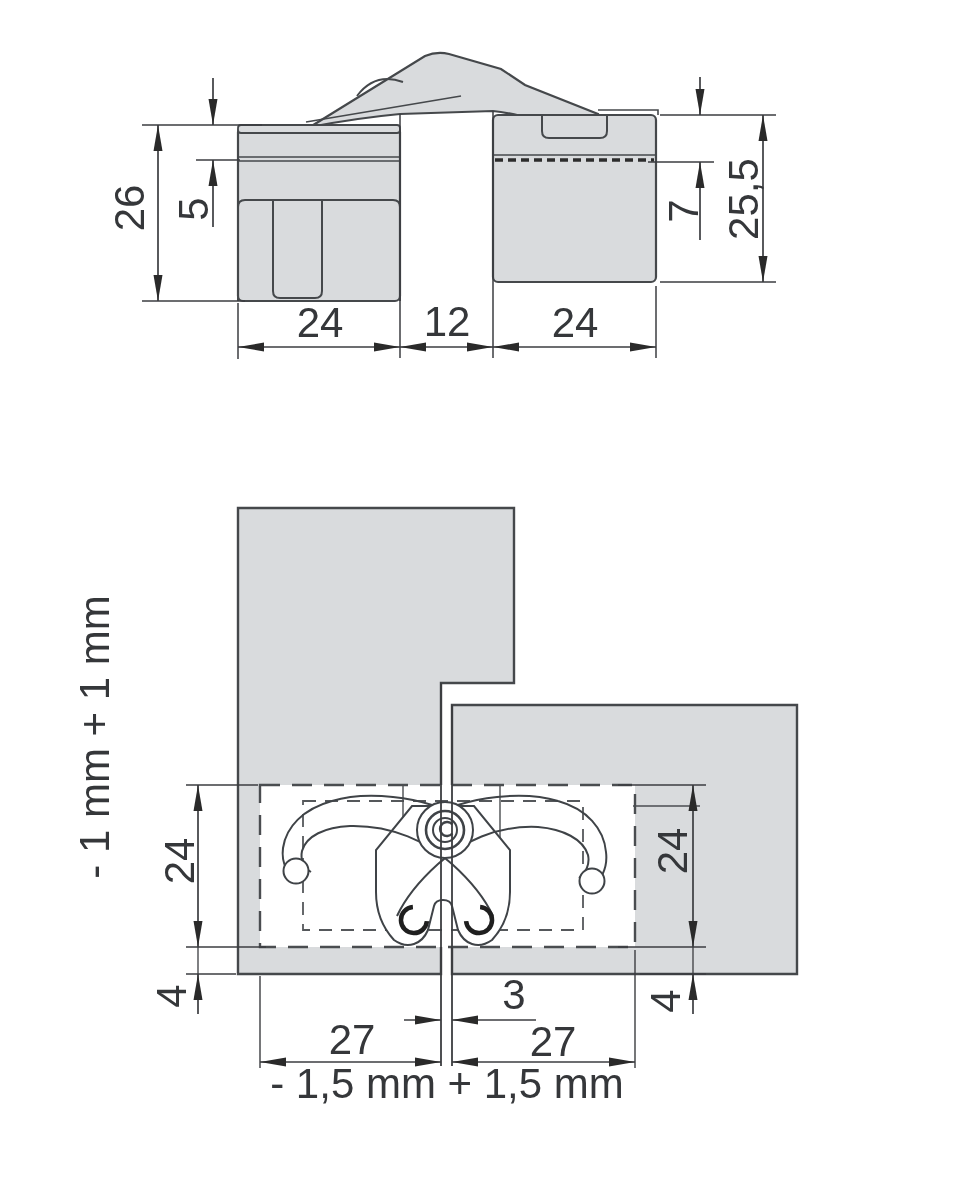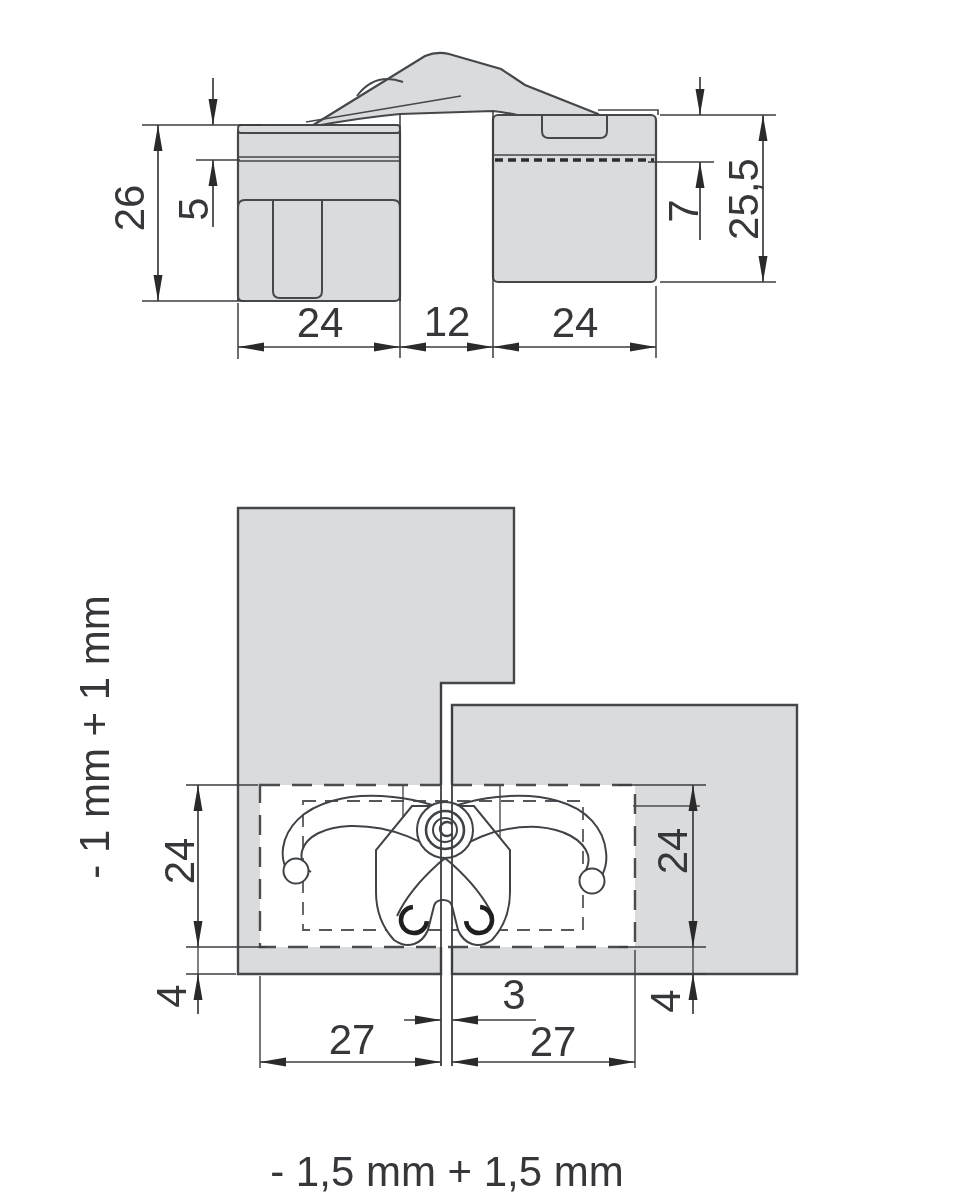--- a/index.html
+++ b/index.html
@@ -173,15 +173,15 @@
   <div class="dim-label" style="left:575px;top:323px;">24</div>
 
   <div class="dim-label vert" style="left:95px;top:737px;">- 1 mm + 1 mm</div>
   <div class="dim-label vert" style="left:180px;top:861px;">24</div>
   <div class="dim-label vert" style="left:673px;top:851px;">24</div>
   <div class="dim-label vert" style="left:172px;top:996px;">4</div>
   <div class="dim-label vert" style="left:666px;top:1001px;">4</div>
   <div class="dim-label" style="left:514px;top:995px;">3</div>
   <div class="dim-label" style="left:352px;top:1040px;">27</div>
   <div class="dim-label" style="left:553px;top:1042px;">27</div>
-  <div class="dim-label" style="left:447px;top:1172px;">- 1,5 mm + 1,5 mm</div>
+  <div class="dim-label" style="left:447px;top:1084px;">- 1,5 mm + 1,5 mm</div>
 
 </div>
 
 </body></html>

